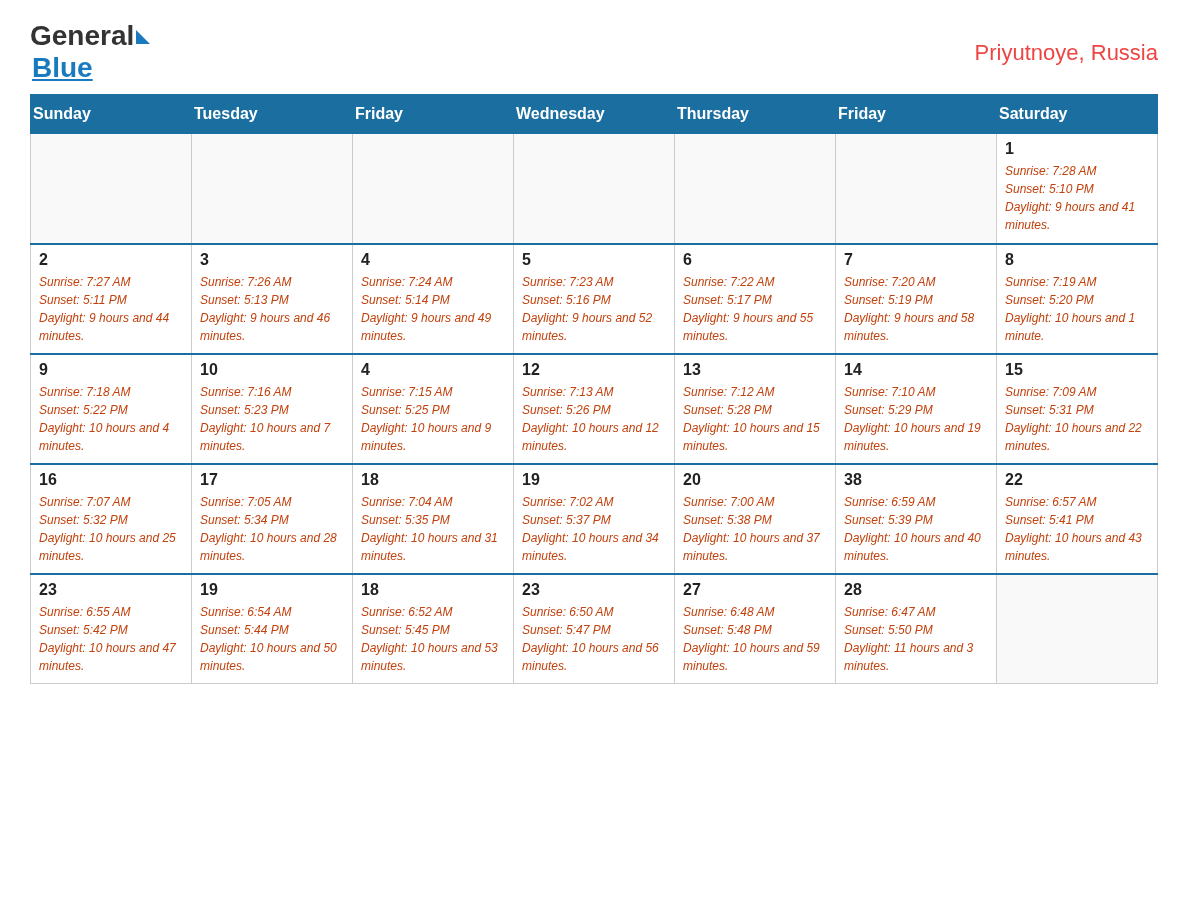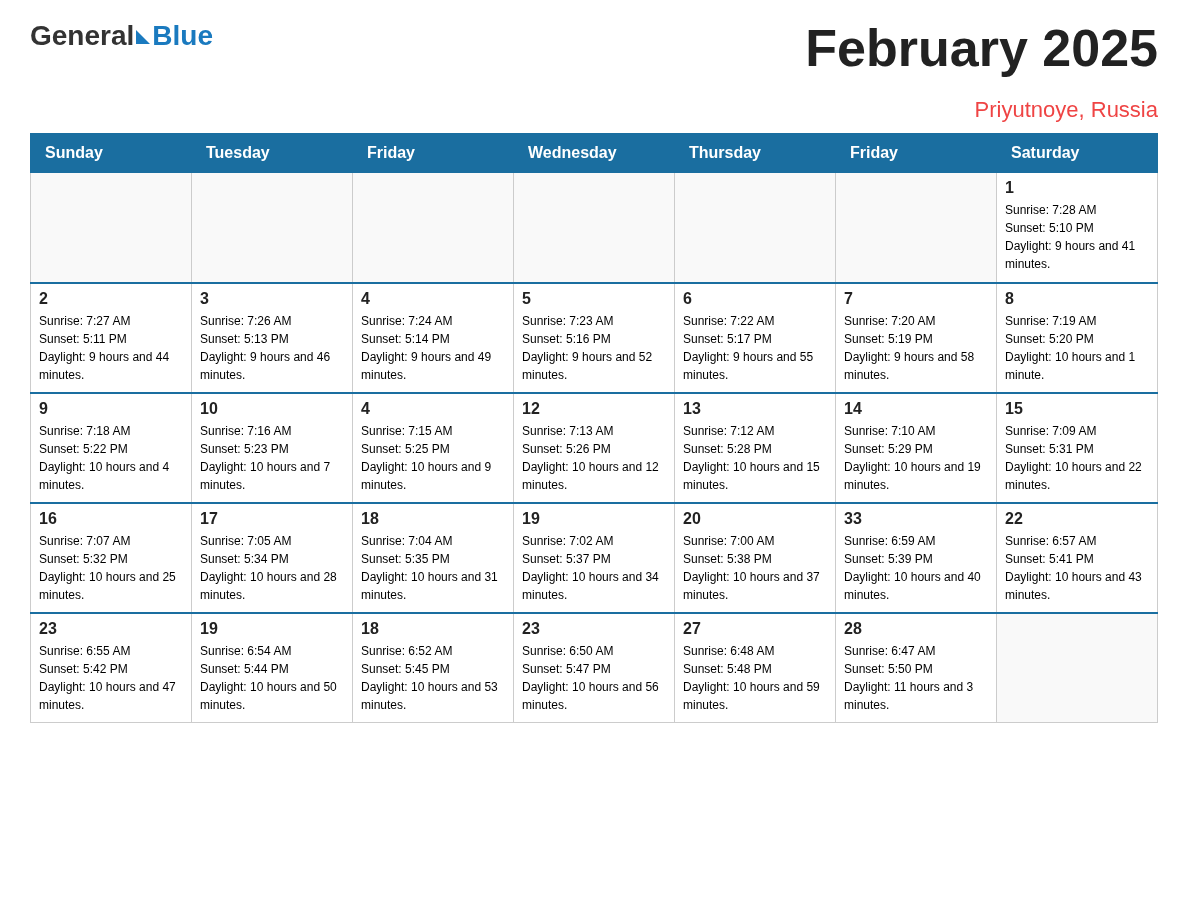--- a/index.html
+++ b/index.html
@@ -28,24 +28,25 @@
       border-top: 14px solid transparent;
       border-bottom: 0px solid transparent;
       margin-top: 2px;
       margin-left: 2px;
     }
     .logo-blue {
       font-size: 28px;
       font-weight: bold;
       color: #1a7abf;
       margin-left: 2px;
+      text-decoration: underline;
     }
     .logo-block {
       display: flex;
-      flex-direction: row;
+      flex-direction: column;
       align-items: flex-start;
     }
     .logo-top-row {
       display: flex;
       align-items: center;
     }
     .title-block {
       text-align: right;
     }
     .month-title {
@@ -62,64 +63,64 @@
     .calendar {
       width: 100%;
       border-collapse: collapse;
       margin-top: 10px;
     }
     .calendar th {
       background-color: #1a6ea0;
       color: #fff;
       font-size: 16px;
       font-weight: bold;
-      padding: 10px 14px;
+      padding: 10px 2px;
       text-align: left;
       border: 1px solid #1a6ea0;
     }
     .calendar td {
       border: 1px solid #ccc;
       vertical-align: top;
       padding: 6px 8px;
       width: 14.28%;
       min-height: 110px;
       height: 110px;
     }
     .day-number {
       font-size: 16px;
       font-weight: bold;
       color: #222;
       margin-bottom: 4px;
       display: block;
     }
     .day-info {
       font-size: 12px;
-      color: #000000;
+      color: #c2410c;
       line-height: 1.5;
+      font-style: italic;
     }
     .empty-cell {
       background: #f9f9f9;
     }
     .row-border-top td {
       border-top: 2px solid #1a6ea0;
     }
   </style>
 </head>
 <body>
 
 <div class="header">
   <div class="logo-block">
     <div class="logo-top-row">
       <span class="logo-text-general">General</span>
       <div class="logo-arrow"></div>
     </div>
     <span class="logo-blue">Blue</span>
   </div>
   <div class="title-block">
-    <div class="month-title">February 2025</div>
     <div class="location">Priyutnoye, Russia</div>
   </div>
 </div>
 
 <table class="calendar">
   <thead>
     <tr>
     <th>Sunday</th>
         <th>Tuesday</th>
         <th>Friday</th>
@@ -217,21 +218,21 @@
         </td>
         <td>
           <span class="day-number">19</span>
           <div class="day-info">Sunrise: 7:02 AM<br>Sunset: 5:37 PM<br>Daylight: 10 hours and 34 minutes.</div>
         </td>
         <td>
           <span class="day-number">20</span>
           <div class="day-info">Sunrise: 7:00 AM<br>Sunset: 5:38 PM<br>Daylight: 10 hours and 37 minutes.</div>
         </td>
         <td>
-          <span class="day-number">33</span>
+          <span class="day-number">38</span>
           <div class="day-info">Sunrise: 6:59 AM<br>Sunset: 5:39 PM<br>Daylight: 10 hours and 40 minutes.</div>
         </td>
         <td>
           <span class="day-number">22</span>
           <div class="day-info">Sunrise: 6:57 AM<br>Sunset: 5:41 PM<br>Daylight: 10 hours and 43 minutes.</div>
         </td>
       </tr>
       <tr class="row-border-top">
         <td>
           <span class="day-number">23</span>

